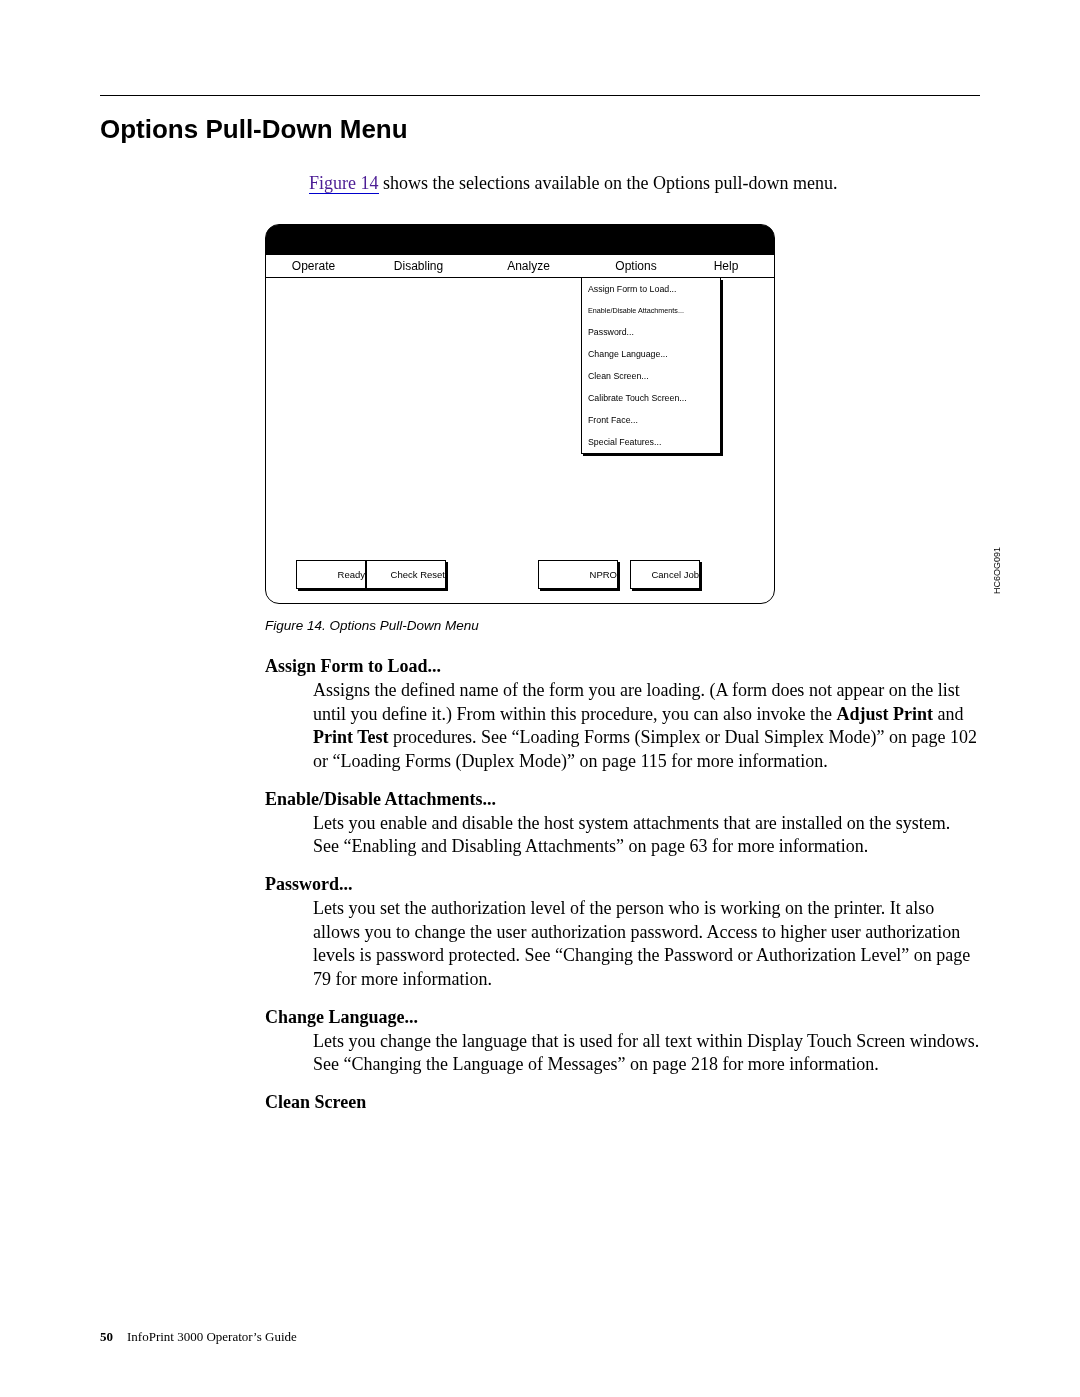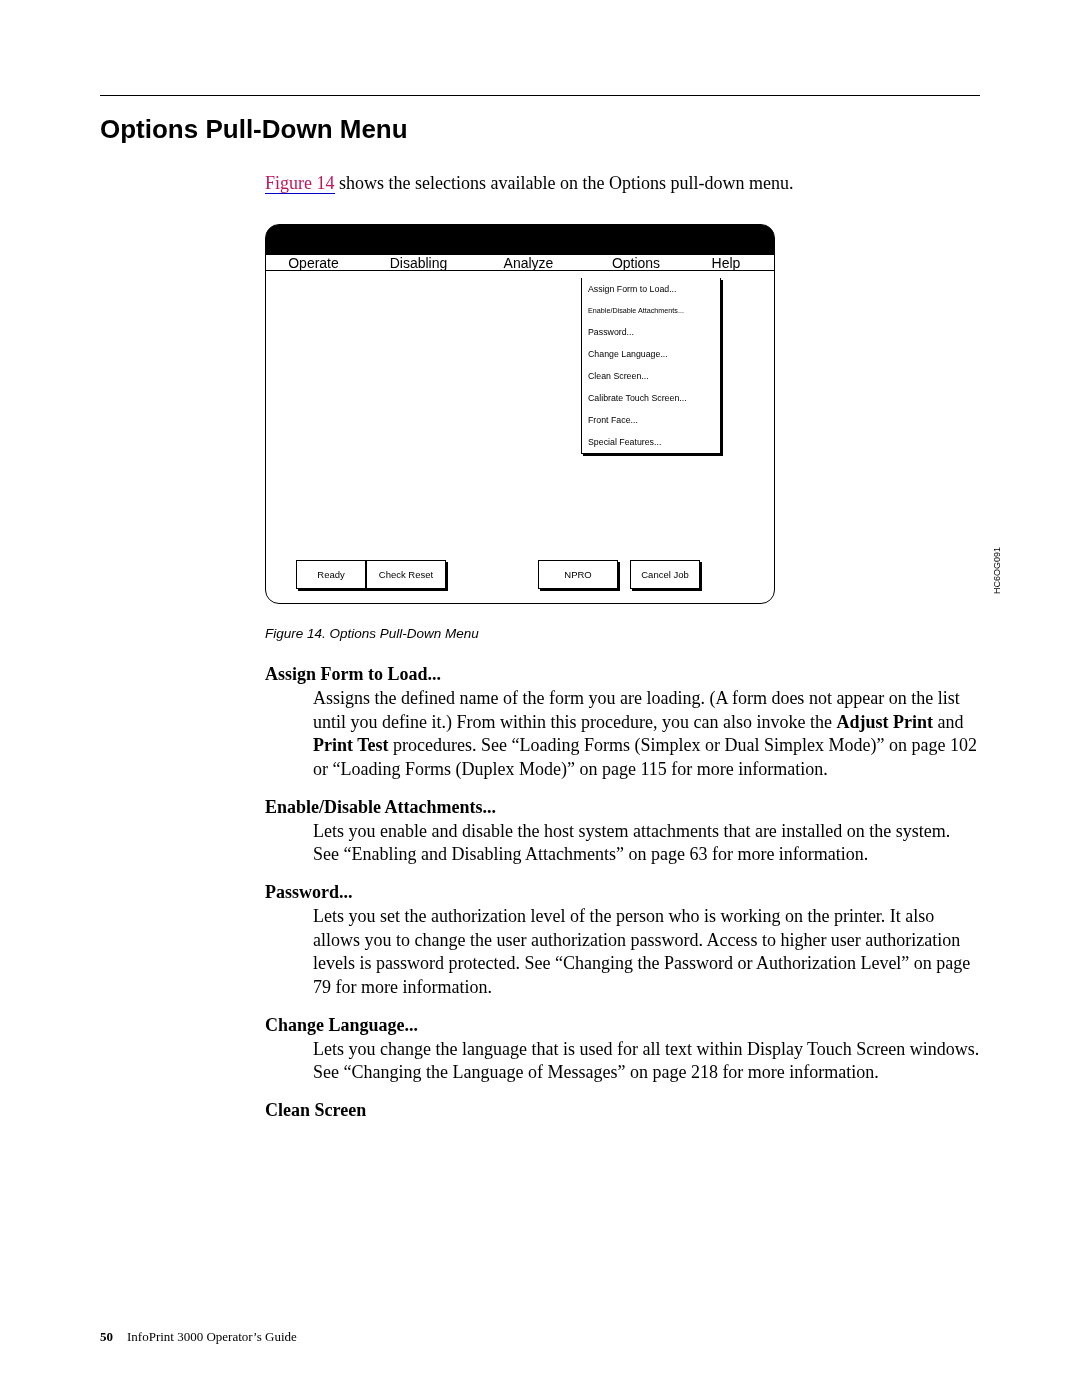--- a/index.html
+++ b/index.html
@@ -26,23 +26,24 @@
     font-weight: bold;
     font-size: 26px;
     margin-bottom: 28px;
   }
   .intro-line {
     font-size: 18px;
     margin-left: 165px;
     margin-bottom: 30px;
   }
   .fig-link {
-    color: #be185d;
+    color: #4c1d95;
     text-decoration: none;
     border-bottom: 1px solid #0000cc;
+    margin-left: 44px;
   }
   .figure-wrap {
     margin-left: 165px;
     margin-bottom: 8px;
     position: relative;
   }
   .ui-frame {
     width: 510px;
     height: 380px;
     border: 1.3px solid #000;
@@ -52,22 +53,22 @@
   }
   .topbar {
     height: 30px;
     background: #000;
     border-radius: 12px 12px 0 0;
   }
   .menubar {
     display: flex;
     border-bottom: 1px solid #000;
     font-family: Arial, Helvetica, sans-serif;
-    font-size: 14px;
-    height: 16px;
+    font-size: 12px;
+    height: 23px;
     align-items: center;
   }
   .menubar div {
     text-align: center;
   }
   .menubar .m1 { width: 95px; }
   .menubar .m2 { width: 115px; }
   .menubar .m3 { width: 105px; }
   .menubar .m4 { width: 110px; }
   .menubar .m5 { width: 70px; }
@@ -92,21 +93,21 @@
     bottom: 14px;
     left: 0;
     width: 100%;
     display: flex;
     font-family: Arial, Helvetica, sans-serif;
     font-size: 9.5px;
   }
   .ui-btn {
     border: 1px solid #000;
     padding: 8px 0;
-    text-align: center;
+    text-align: right;
     box-shadow: 2px 2px 0 #000;
     background: #fff;
   }
   .b-ready { width: 70px; margin-left: 30px; }
   .b-check { width: 80px; }
   .b-npro  { width: 80px; margin-left: 92px; }
   .b-cancel{ width: 70px; margin-left: 12px; }
   .fig-code {
     position: absolute;
     right: -22px;
@@ -114,21 +115,21 @@
     font-family: Arial, Helvetica, sans-serif;
     font-size: 9px;
     writing-mode: vertical-rl;
     transform: rotate(180deg);
   }
   .fig-caption {
     margin-left: 165px;
     font-style: italic;
     font-family: Arial, Helvetica, sans-serif;
     font-size: 13.5px;
-    margin-top: 22px;
+    margin-top: 14px;
     margin-bottom: 22px;
   }
   .defs {
     margin-left: 165px;
     font-size: 18px;
     line-height: 1.32;
   }
   .def {
     margin-bottom: 14px;
   }

